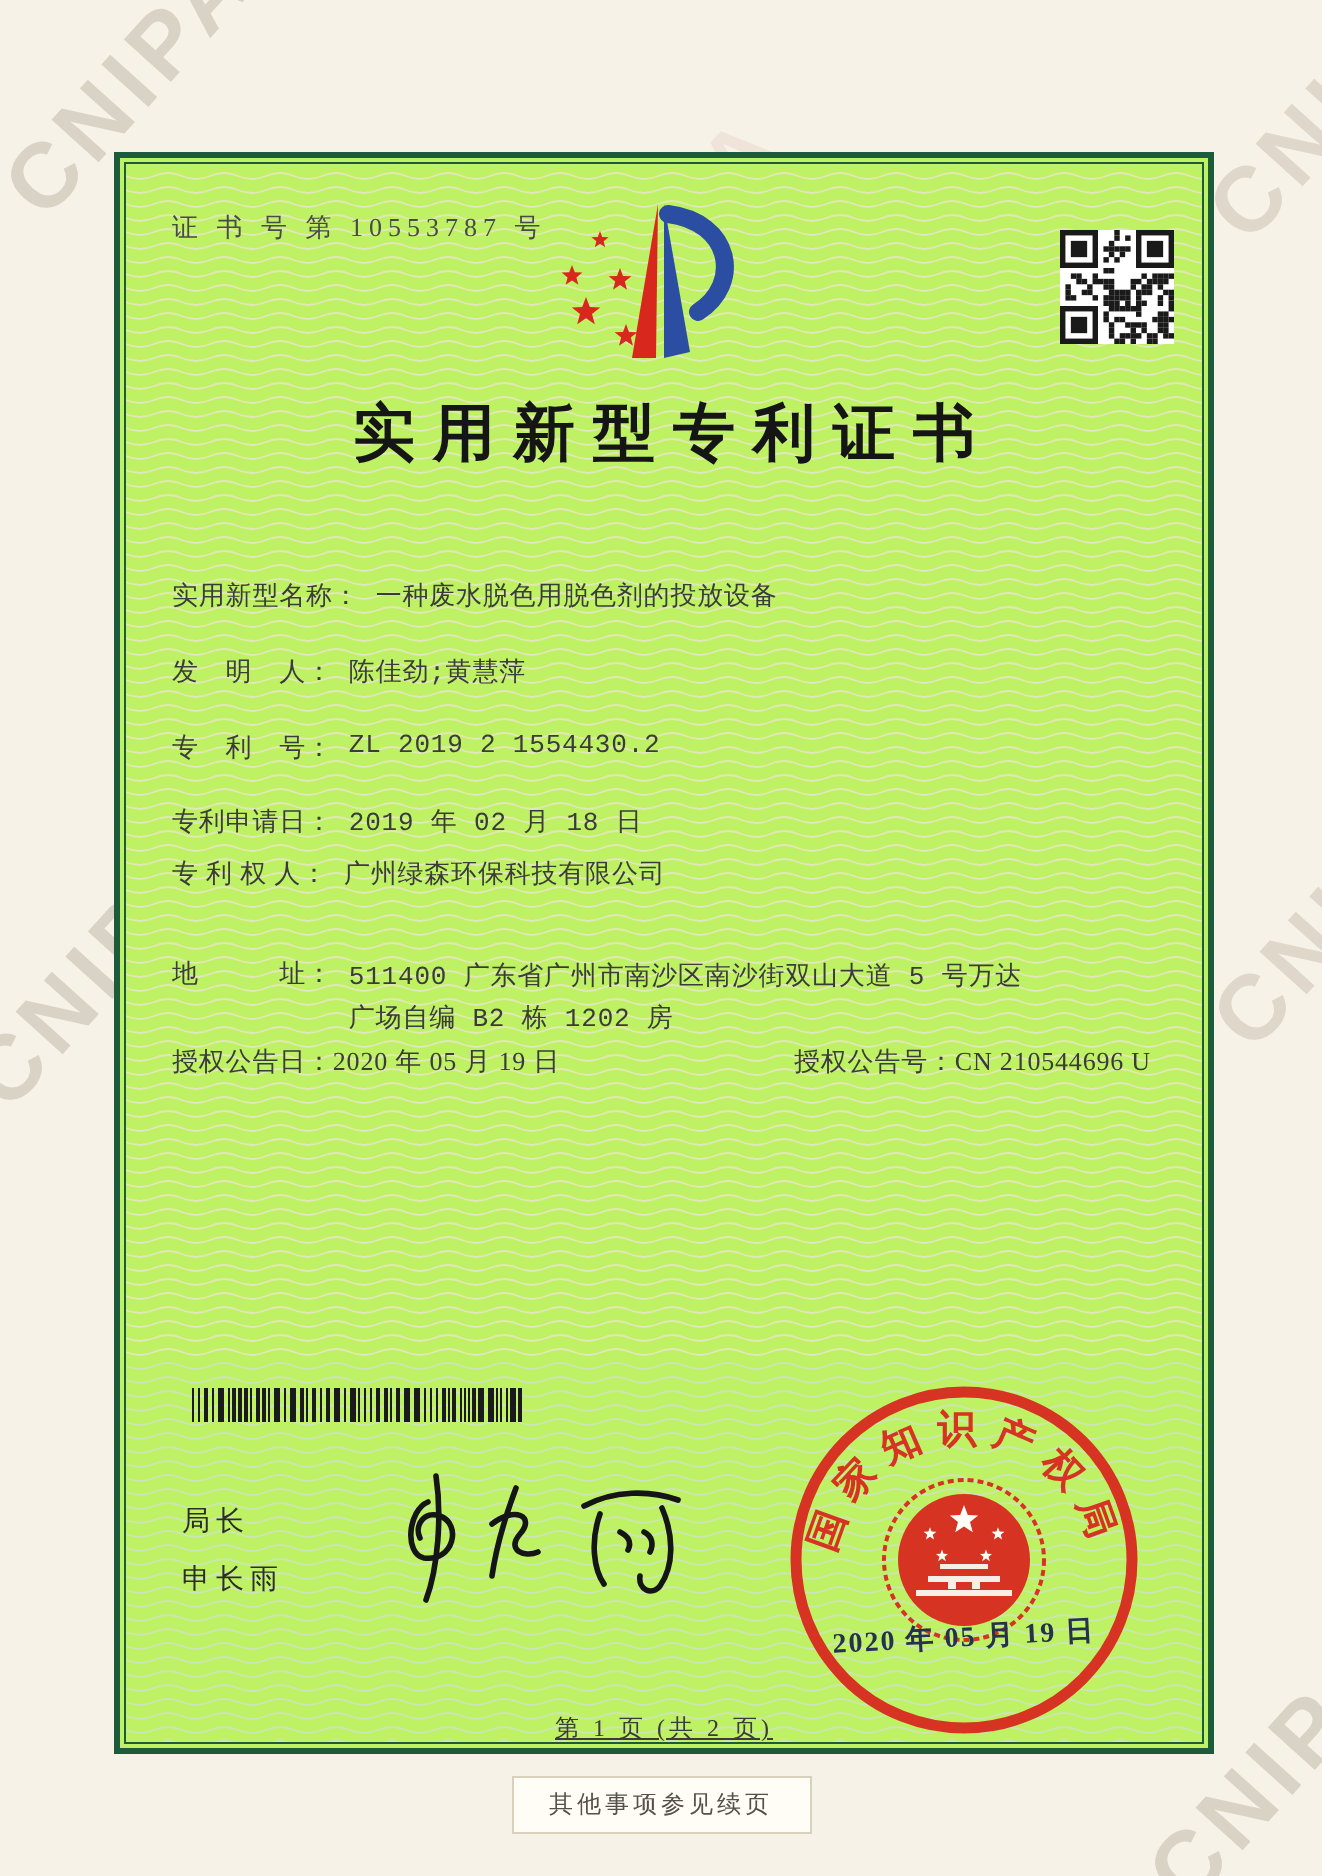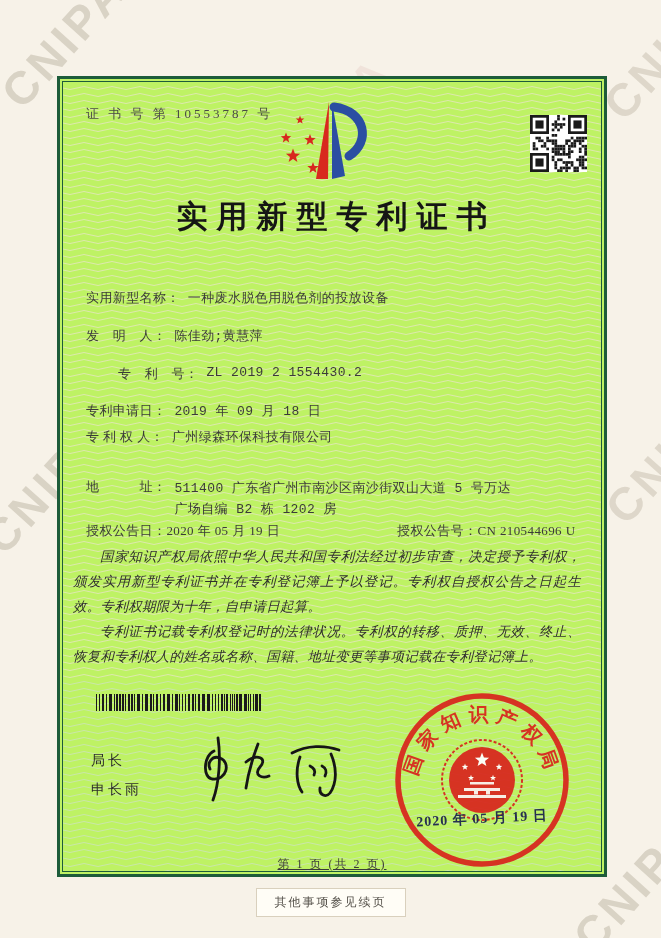--- a/index.html
+++ b/index.html
@@ -37,21 +37,21 @@
   .qr{position:absolute;left:467px;top:33px;}
   .title{
     position:absolute;left:0;right:0;top:114px;text-align:center;
     font-size:31px;font-weight:bold;letter-spacing:9px;color:#151515;
     text-indent:9px;
   }
   .fields{position:absolute;left:23px;top:0;width:500px;font-size:13px;color:#3b3b39;}
   .field{position:absolute;display:flex;letter-spacing:.4px;}
   .field .lbl{flex:none;margin-right:8px;white-space:nowrap;}
   .field .val{flex:none;font-family:Liberation Mono, monospace;}
-  .f0{top:207px;} .f1{top:245px;} .f2{top:283px;margin-left:32px;} .f3{top:320px;}
+  .f0{top:207px;} .f1{top:245px;} .f2{top:283px;} .f3{top:320px;}
   .f4{top:346px;} .f5{top:396px;}
   .f5 .val{width:338px;line-height:21px;}
   .grant{position:absolute;left:23px;top:440px;font-size:13px;white-space:nowrap;letter-spacing:.4px;}
   .grant .g2{position:absolute;left:283px;top:0;white-space:nowrap;margin-left:28px;}
   .body-text{
     position:absolute;left:10px;top:462px;width:508px;
     font-size:13.5px;font-style:italic;line-height:25px;color:#2f2f2d;
     text-align:justify;letter-spacing:.3px;
   }
   .body-text p{margin:0;text-indent:2em;}
@@ -361,41 +361,37 @@
         <div class="field f1">
           <span class="lbl">发　明　人：</span>
           <span class="val">陈佳劲;黄慧萍</span>
         </div>
         <div class="field f2">
           <span class="lbl">专　利　号：</span>
           <span class="val">ZL 2019 2 1554430.2</span>
         </div>
         <div class="field f3">
           <span class="lbl">专利申请日：</span>
-          <span class="val">2019 年 09 月 18 日</span>
+          <span class="val">2019 年 02 月 18 日</span>
         </div>
         <div class="field f4">
           <span class="lbl">专 利 权 人：</span>
           <span class="val">广州绿森环保科技有限公司</span>
         </div>
         <div class="field f5">
           <span class="lbl">地　　　址：</span>
           <span class="val">511400 广东省广州市南沙区南沙街双山大道 5 号万达广场自编 B2 栋 1202 房</span>
         </div>
       </div>
 
       <div class="grant">
         <span>授权公告日：</span><span>2020 年 05 月 19 日</span>
         <span class="g2"><span>授权公告号：</span><span>CN 210544696 U</span></span>
       </div>
 
-      <div class="body-text">
-        <p>国家知识产权局依照中华人民共和国专利法经过初步审查，决定授予专利权，颁发实用新型专利证书并在专利登记簿上予以登记。专利权自授权公告之日起生效。专利权期限为十年，自申请日起算。</p>
-        <p>专利证书记载专利权登记时的法律状况。专利权的转移、质押、无效、终止、恢复和专利权人的姓名或名称、国籍、地址变更等事项记载在专利登记簿上。</p>
-      </div>
 
       <svg class="barcode" id="barcode" width="173" height="17">
           <rect x="0" y="0" width="1" height="17" fill="#1a1a1a"></rect>
           <rect x="3" y="0" width="1" height="17" fill="#1a1a1a"></rect>
           <rect x="6" y="0" width="2" height="17" fill="#1a1a1a"></rect>
           <rect x="10" y="0" width="1" height="17" fill="#1a1a1a"></rect>
           <rect x="13" y="0" width="3" height="17" fill="#1a1a1a"></rect>
           <rect x="18" y="0" width="1" height="17" fill="#1a1a1a"></rect>
           <rect x="20" y="0" width="2" height="17" fill="#1a1a1a"></rect>
           <rect x="23" y="0" width="2" height="17" fill="#1a1a1a"></rect>

